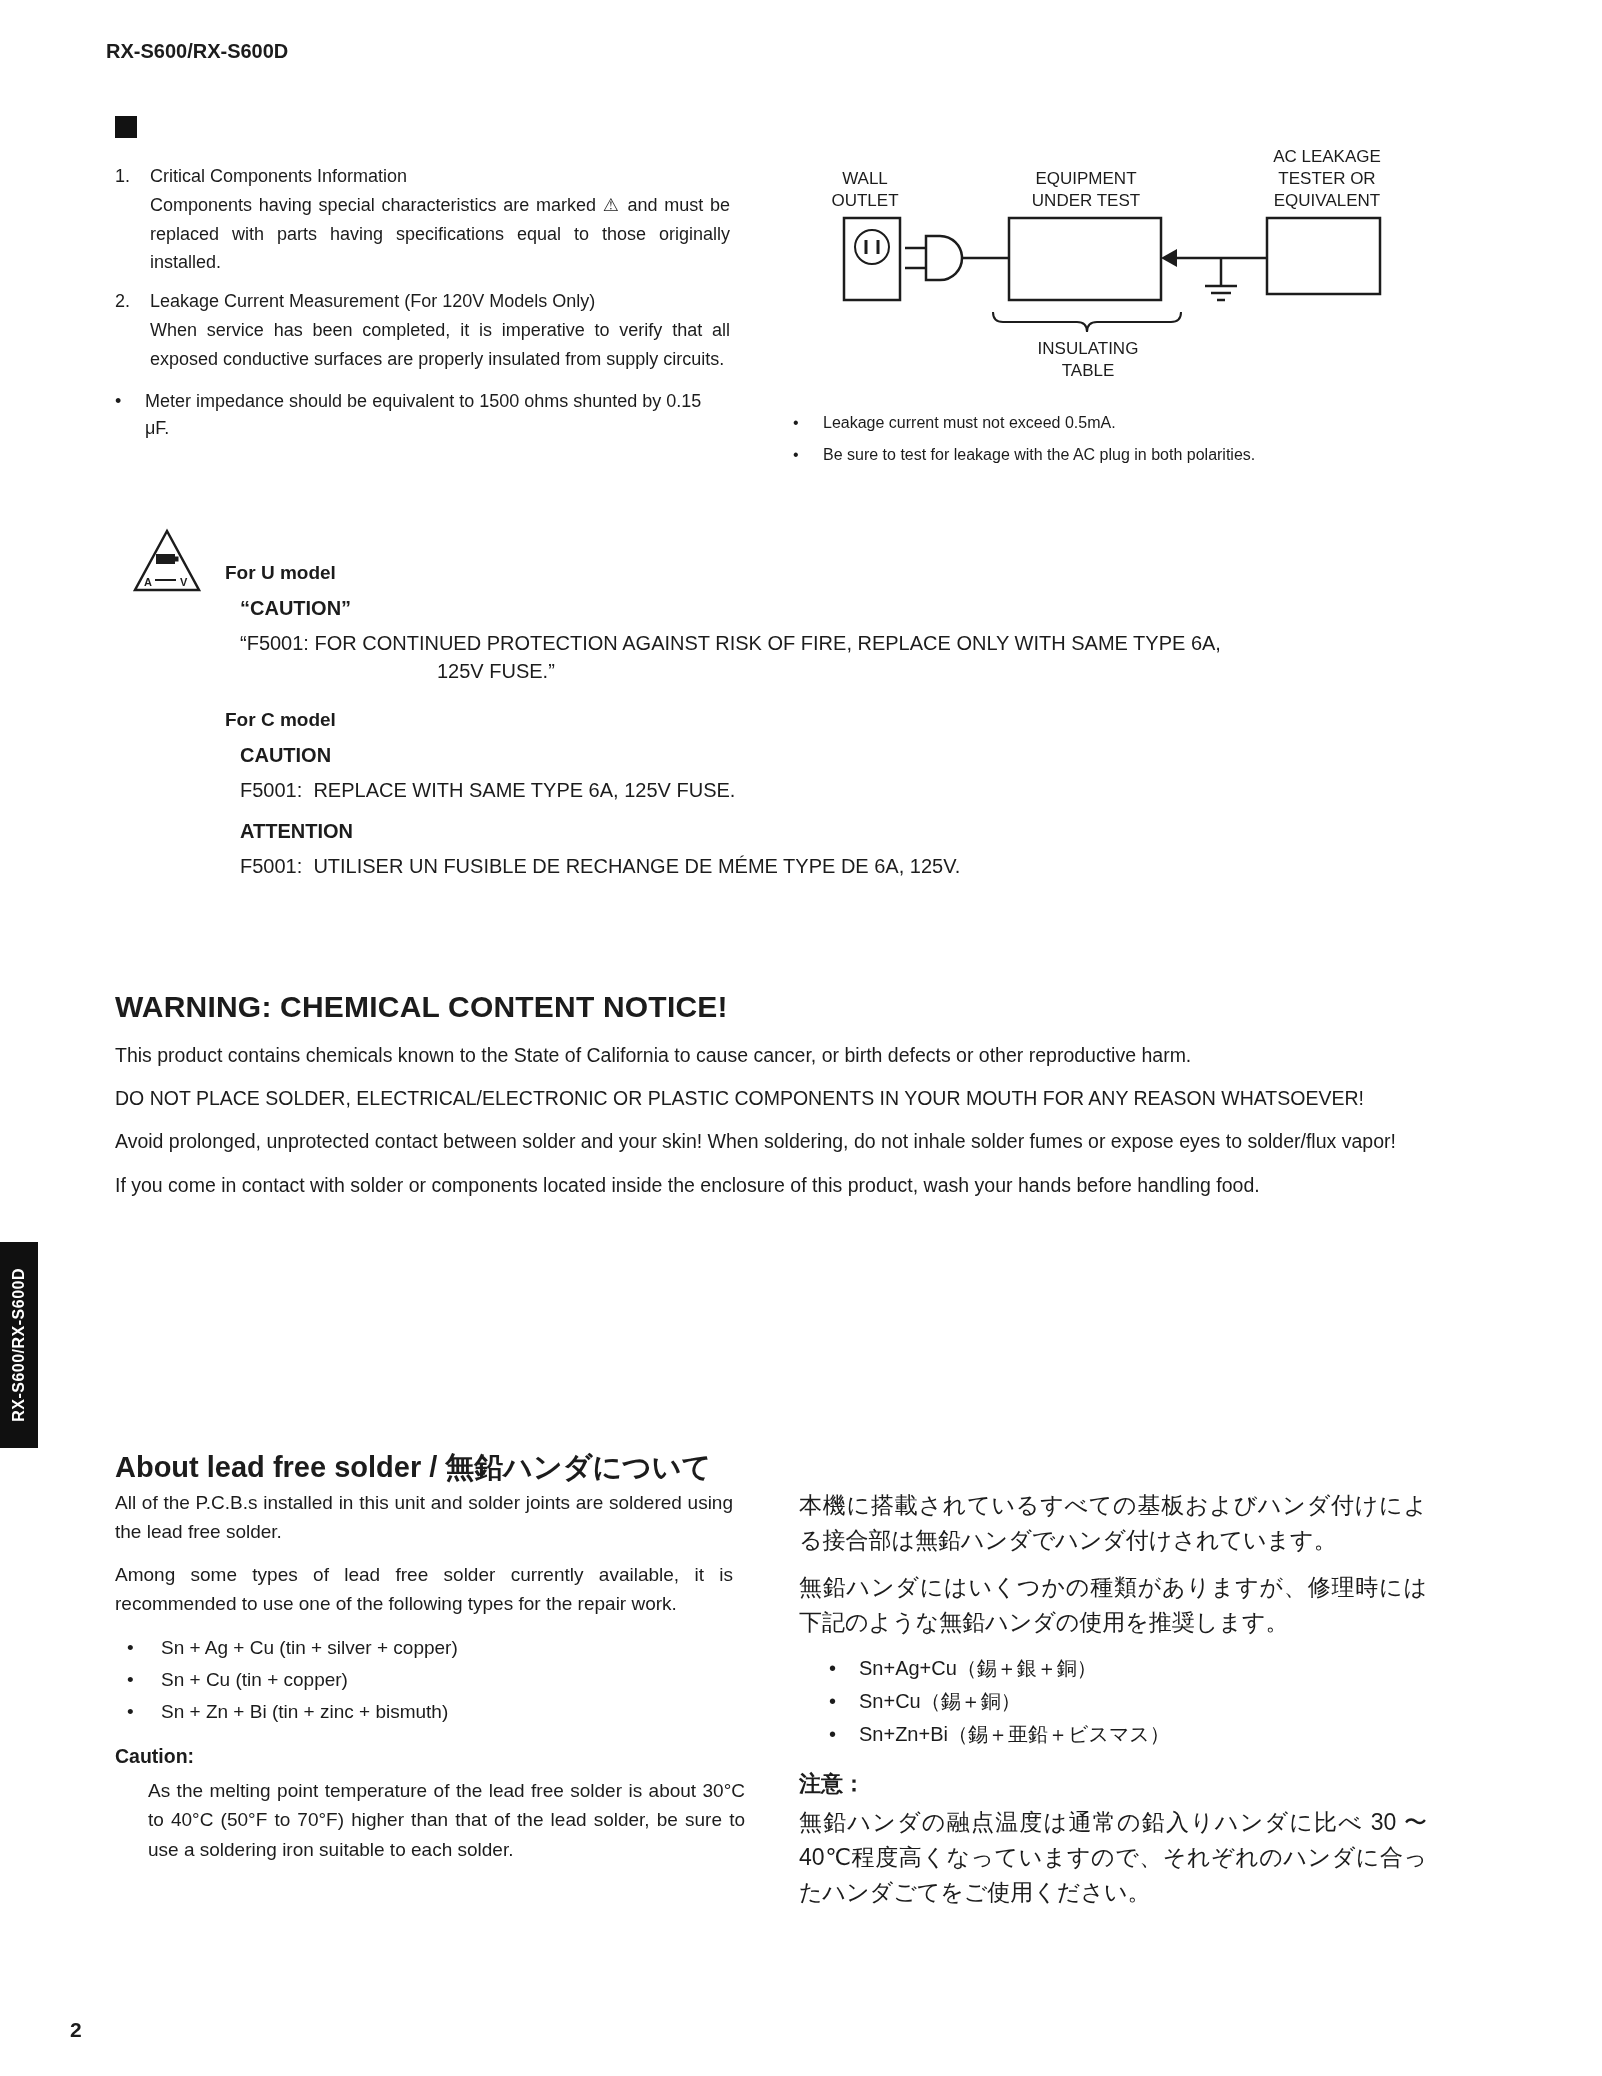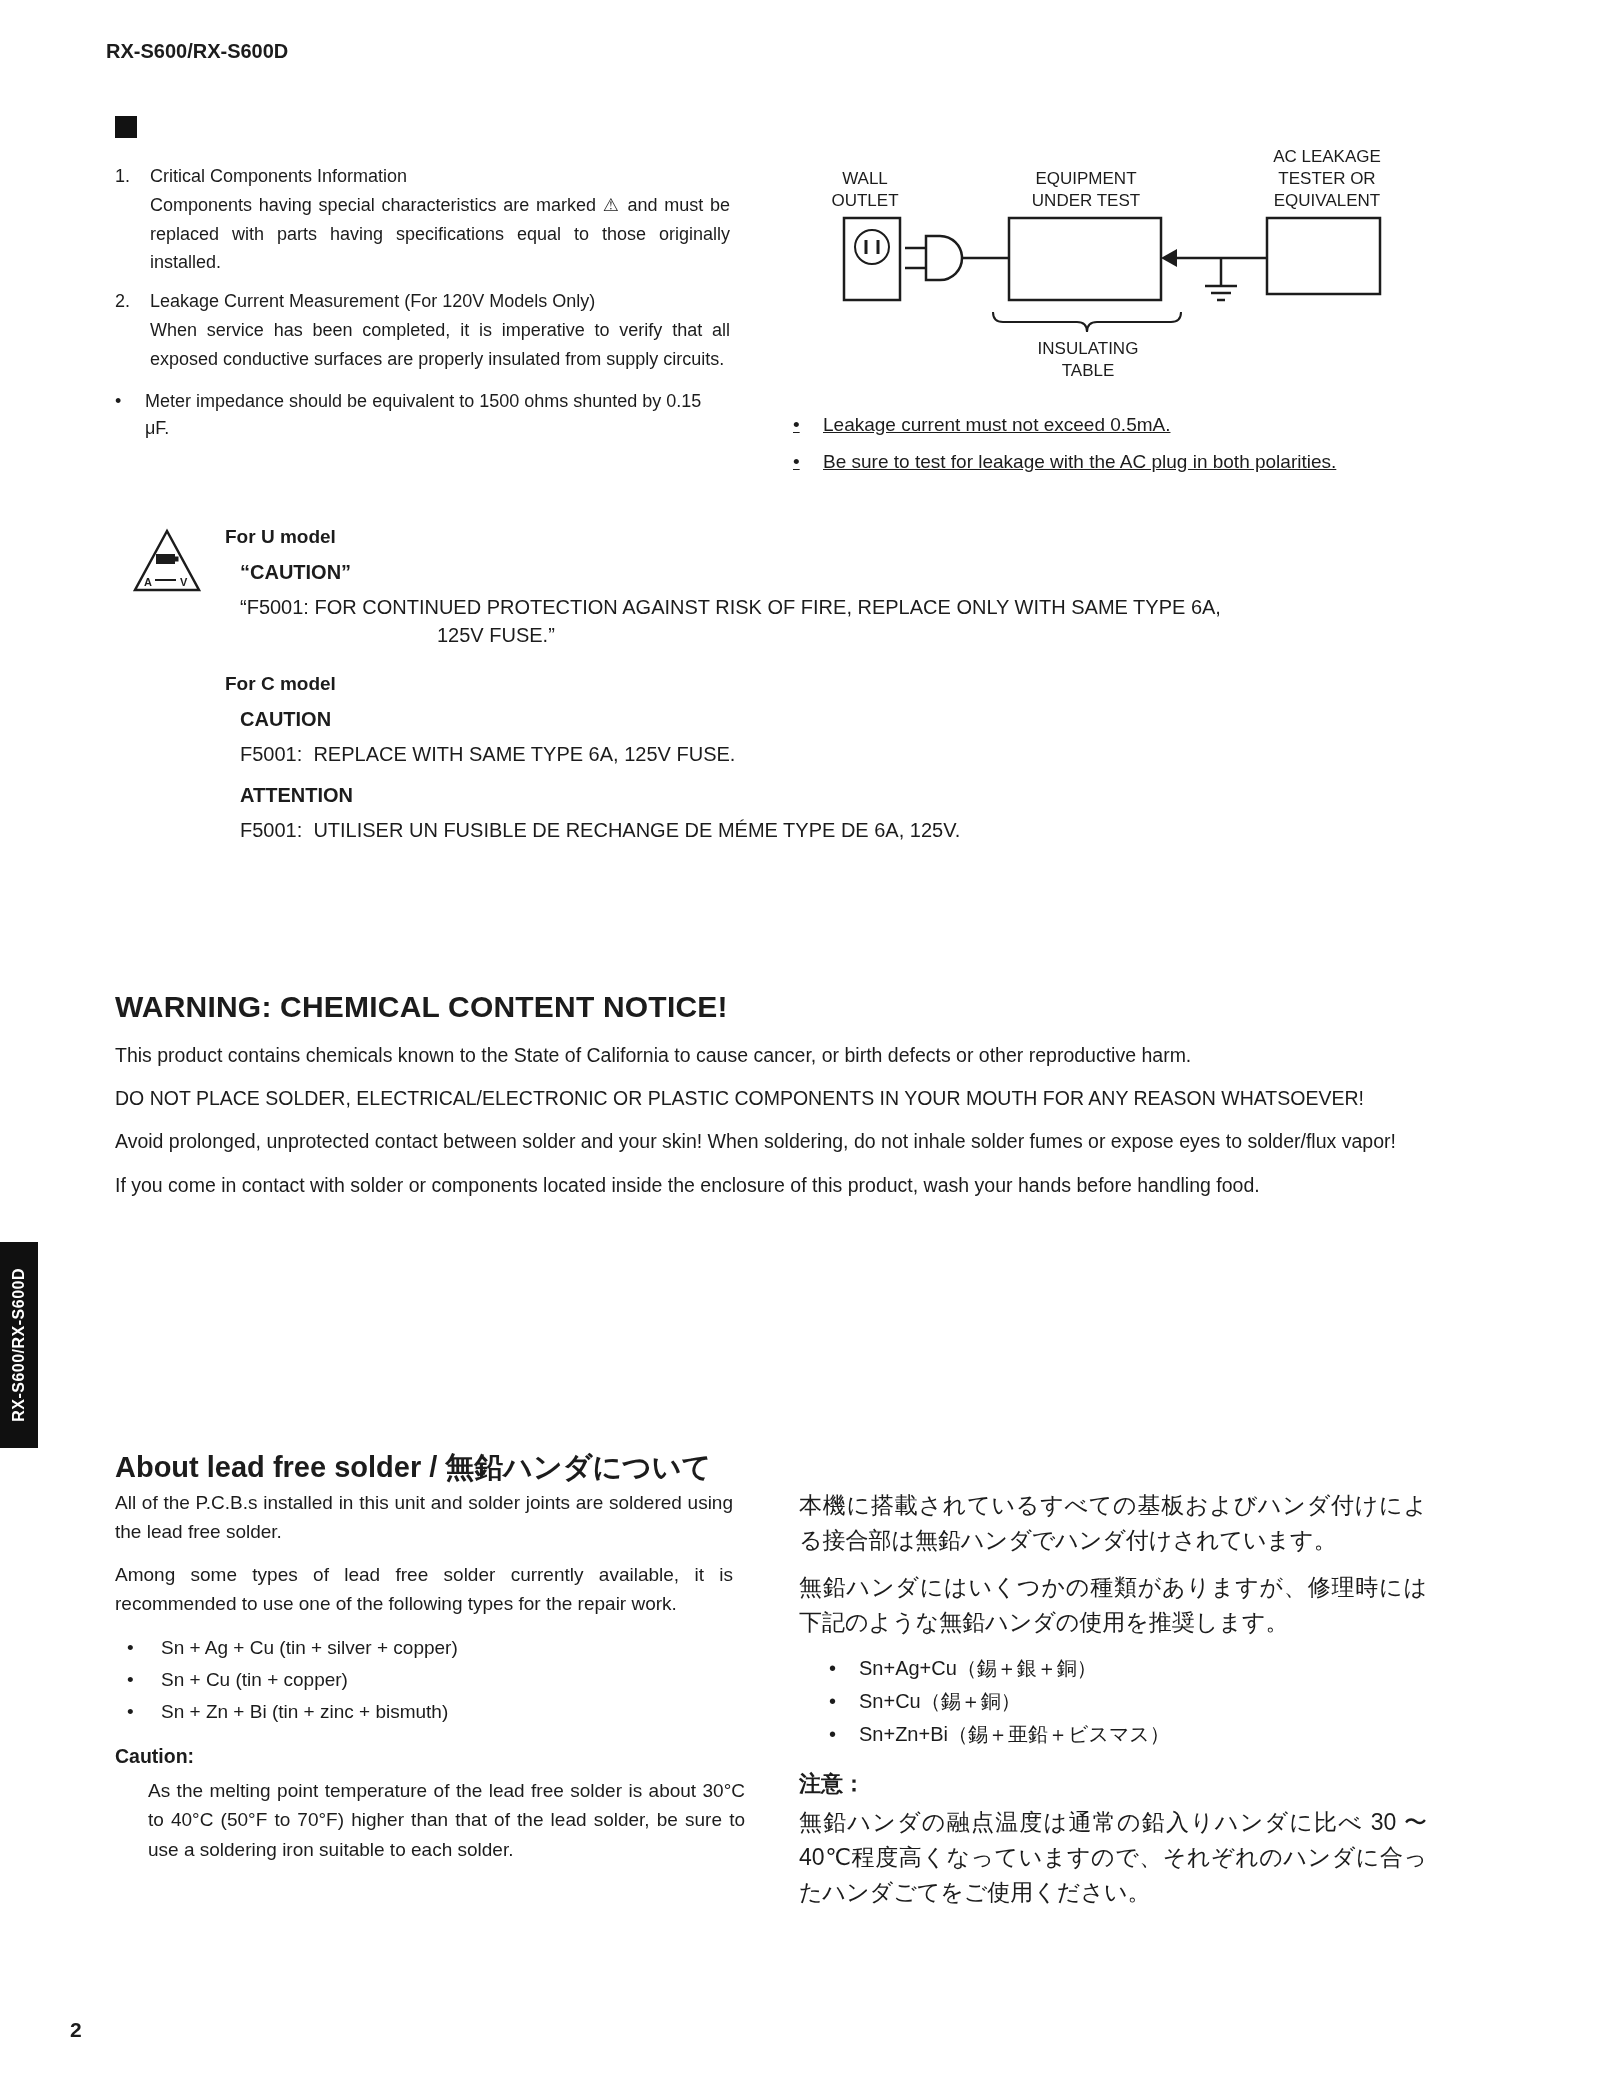--- a/index.html
+++ b/index.html
@@ -31,27 +31,27 @@
   .svc-right { position:absolute; left:678px; top:30px; width:652px; }
 
   
   .diagram { position:relative; width:652px; height:245px; }
   .diagram svg { position:absolute; left:0; top:0; }
   .dlabel { position:absolute; font-size:17px; line-height:1.28; text-align:center; }
   .lbl-ac { left:478px; top:0; width:112px; }
   .lbl-wall { left:27px; top:22px; width:90px; }
   .lbl-equip { left:233px; top:22px; width:120px; }
   .lbl-table { left:237px; top:192px; width:116px; }
-  .svc-right .bullet-row { margin-top:9px; font-size:19px; line-height:1.45;text-decoration:underline; }
+  .svc-right .bullet-row { margin-top:9px; font-size:16px; line-height:1.45; }
   .svc-right .bullets { margin-top:20px; }
 
   
   .fuse-section { left:132px; top:524px; width:1300px; }
   .tri-icon { position:absolute; left:0; top:4px; }
-  .fuse-text { margin-left:93px; }
+  .fuse-text { margin-left:93px;margin-top:36px; }
   .f-title { font-size:19px; font-weight:bold; line-height:26px; }
   .f-caption { font-size:20px; font-weight:bold; margin-left:15px; margin-top:9px; line-height:26px; }
   .f-line { font-size:20px; margin-left:15px; margin-top:8px; line-height:28px; white-space:pre-wrap; }
   .f-line2 { font-size:20px; margin-left:212px; line-height:28px; }
   .c-gap { margin-top:22px; }
 
   
   .warning-section { left:115px; top:990px; width:1312px; }
   .warning-section h2 { font-size:30px; font-weight:bold; margin-bottom:16px; letter-spacing:0.2px; }
   .warning-section p { font-size:19.5px; line-height:1.55; text-align:justify; margin-bottom:13px; }

